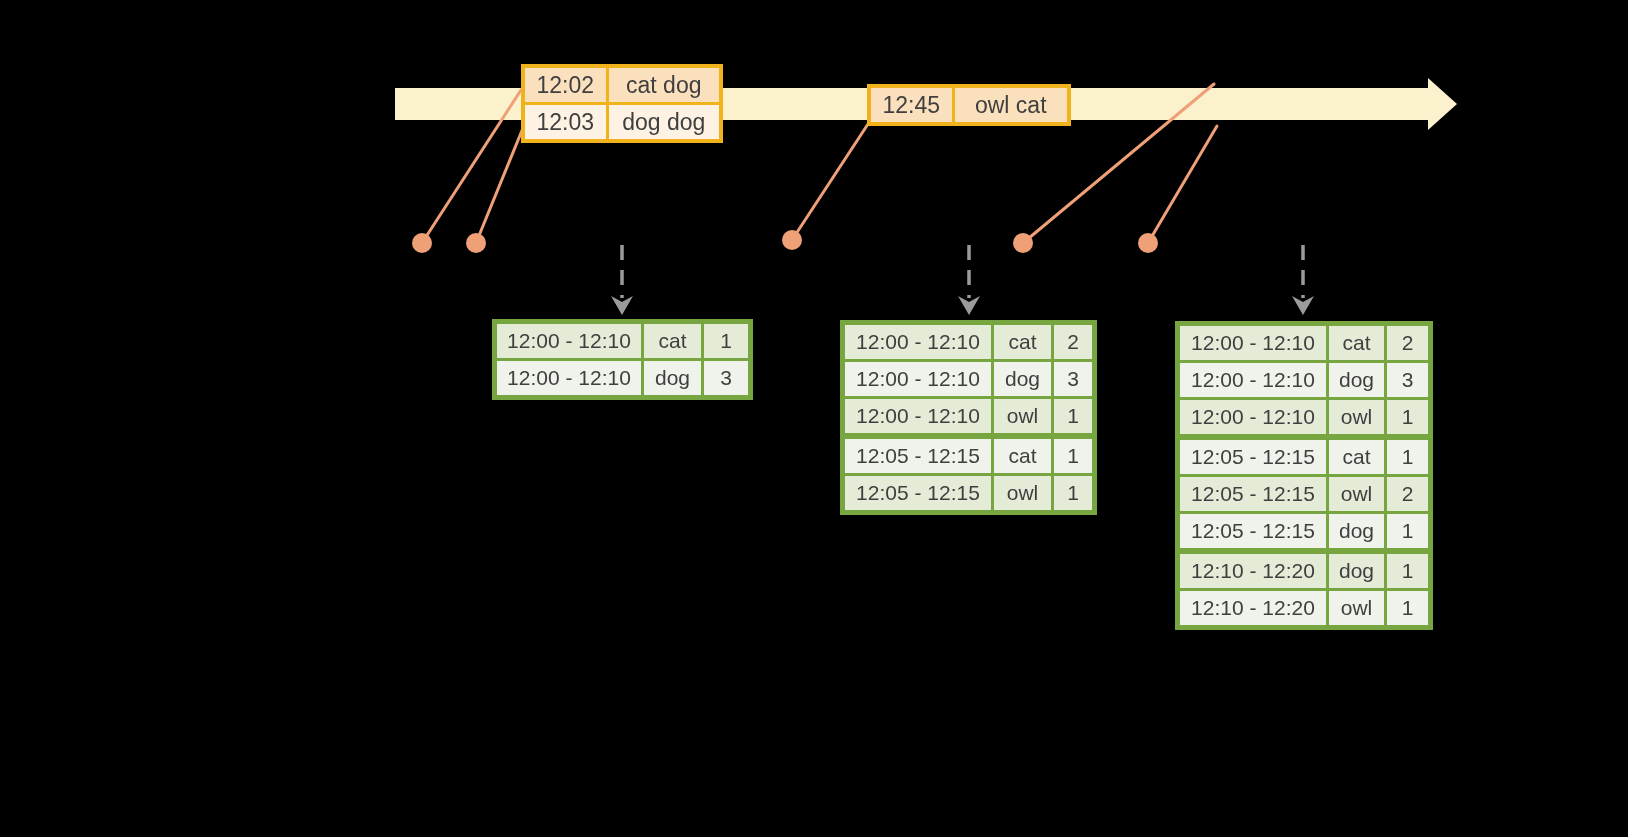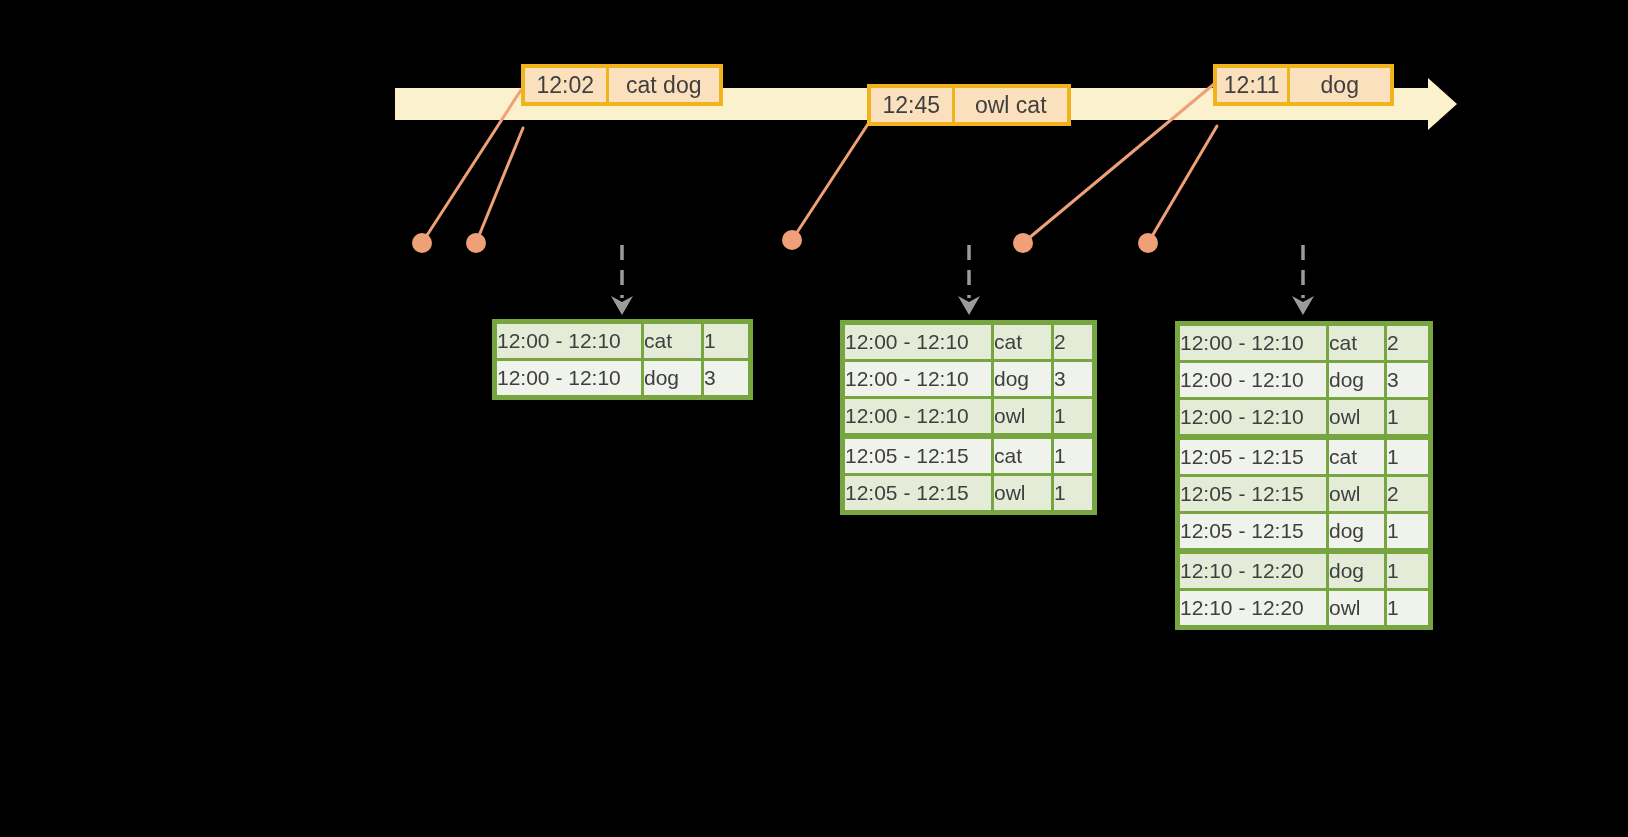--- a/index.html
+++ b/index.html
@@ -22,21 +22,21 @@
   .event-table td{
     border:3px solid var(--orange-border);height:34px;padding:0;
     text-align:center;vertical-align:middle;
   }
   .event-table tr:nth-child(odd) td{background:var(--orange-row-dark);}
   .event-table tr:nth-child(even) td{background:var(--orange-row-light);}
 
   .result-table{border:5px solid var(--green-border);font-size:21px;}
   .result-table td{
     border:3px solid var(--green-border);height:34px;padding:0;
-    vertical-align:middle;
+    text-align:center;vertical-align:middle;
   }
   .result-table tr:nth-child(odd) td{background:var(--green-row-dark);}
   .result-table tr:nth-child(even) td{background:var(--green-row-light);}
   .result-table tr.group-start td{border-top-width:6px;}
 </style>
 </head>
 <body>
 
 <div class="stage">
 
@@ -74,20 +74,24 @@
   <table class="event-table" style="left:521px;top:64px">
     <colgroup>
         <col style="width:84px">
         <col style="width:114px">
       </colgroup>
     <tbody>
         <tr>
           <td>12:02</td>
           <td>cat dog</td>
         </tr>
+        <tr>
+          <td>12:03</td>
+          <td>dog dog</td>
+        </tr>
       </tbody>
   </table>
 
   <table class="event-table" style="left:867px;top:84px">
     <colgroup>
         <col style="width:84px">
         <col style="width:116px">
       </colgroup>
     <tbody>
         <tr>
@@ -96,24 +100,20 @@
         </tr>
       </tbody>
   </table>
 
   <table class="event-table" style="left:1213px;top:64px">
     <colgroup>
         <col style="width:73px">
         <col style="width:104px">
       </colgroup>
     <tbody>
-        <tr>
-          <td>12:11</td>
-          <td>dog</td>
-        </tr>
       </tbody>
   </table>
 
   <table class="result-table" style="left:492px;top:319px">
     <colgroup>
         <col style="width:148px">
         <col style="width:60px">
         <col style="width:48px">
       </colgroup>
     <tbody>

